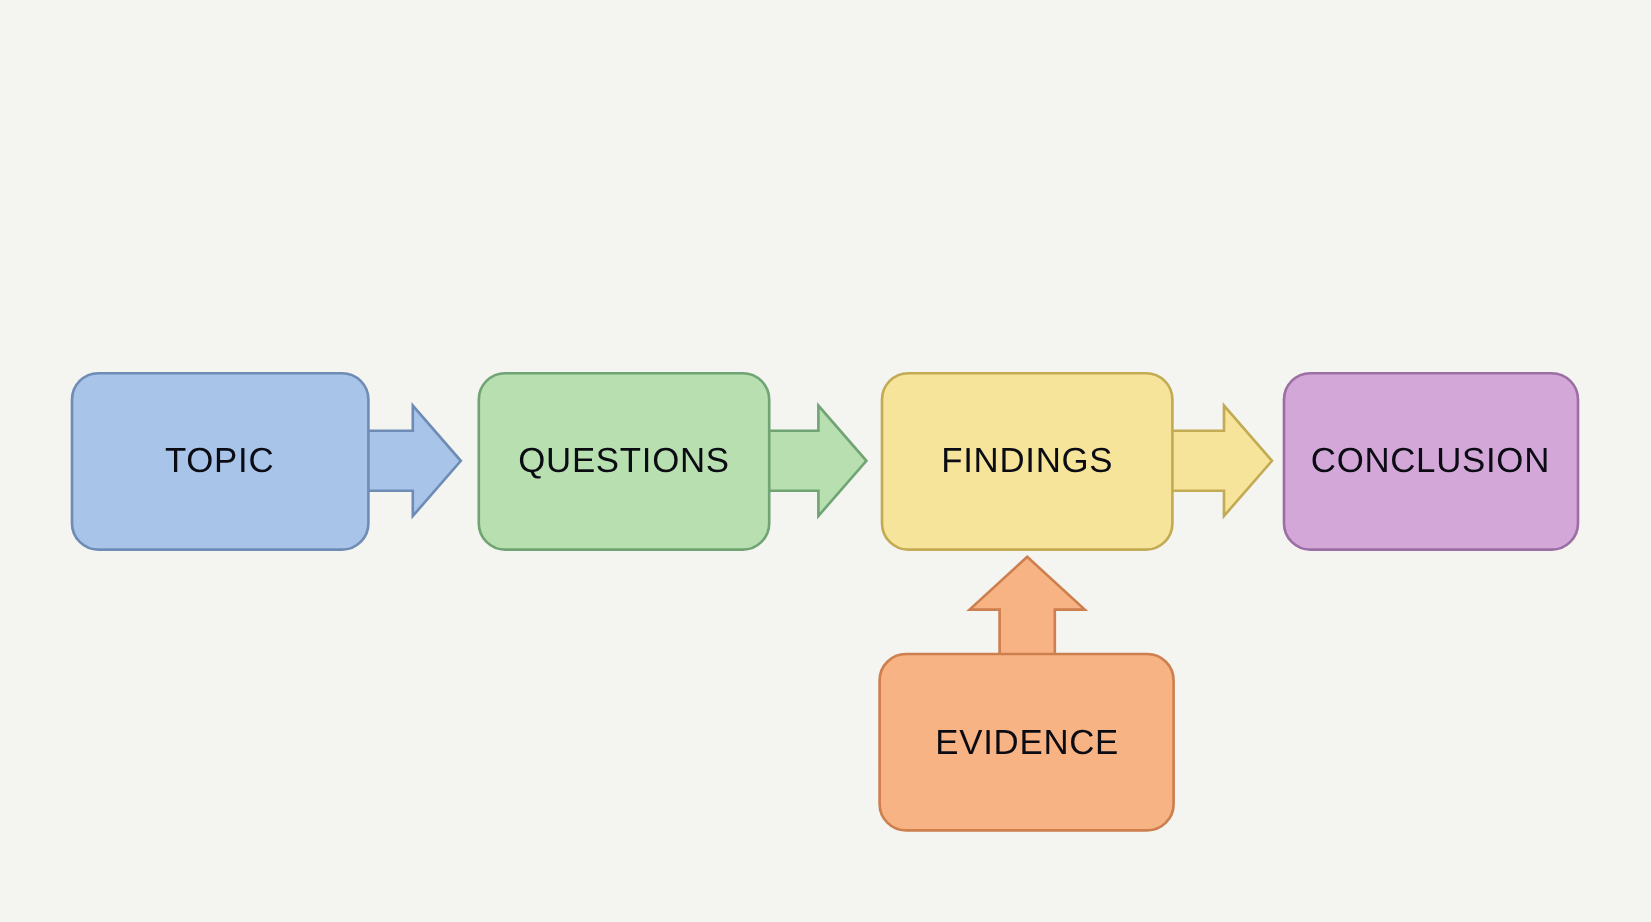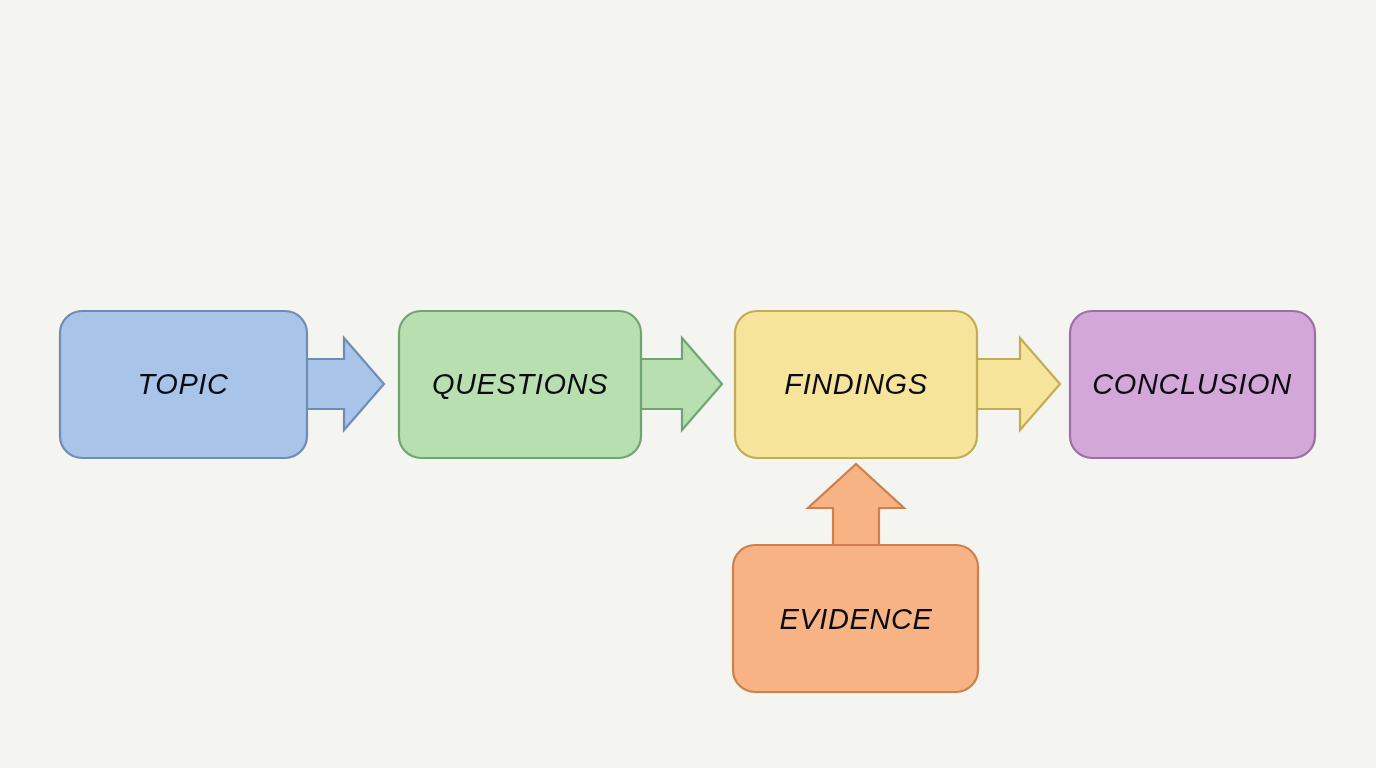--- a/index.html
+++ b/index.html
@@ -11,21 +11,20 @@
     width: 1376px;
     height: 768px;
     background: #f4f4f0;
     font-family: "Liberation Sans", sans-serif;
     overflow: hidden;
   }
   #stage {
     position: relative;
     width: 1376px;
     height: 768px;
-    font-style: italic;
   }
   #flow-svg {
     position: absolute;
     left: 0;
     top: 0;
     width: 1376px;
     height: 768px;
   }
   .node-label {
     font-family: "Liberation Sans", sans-serif;

